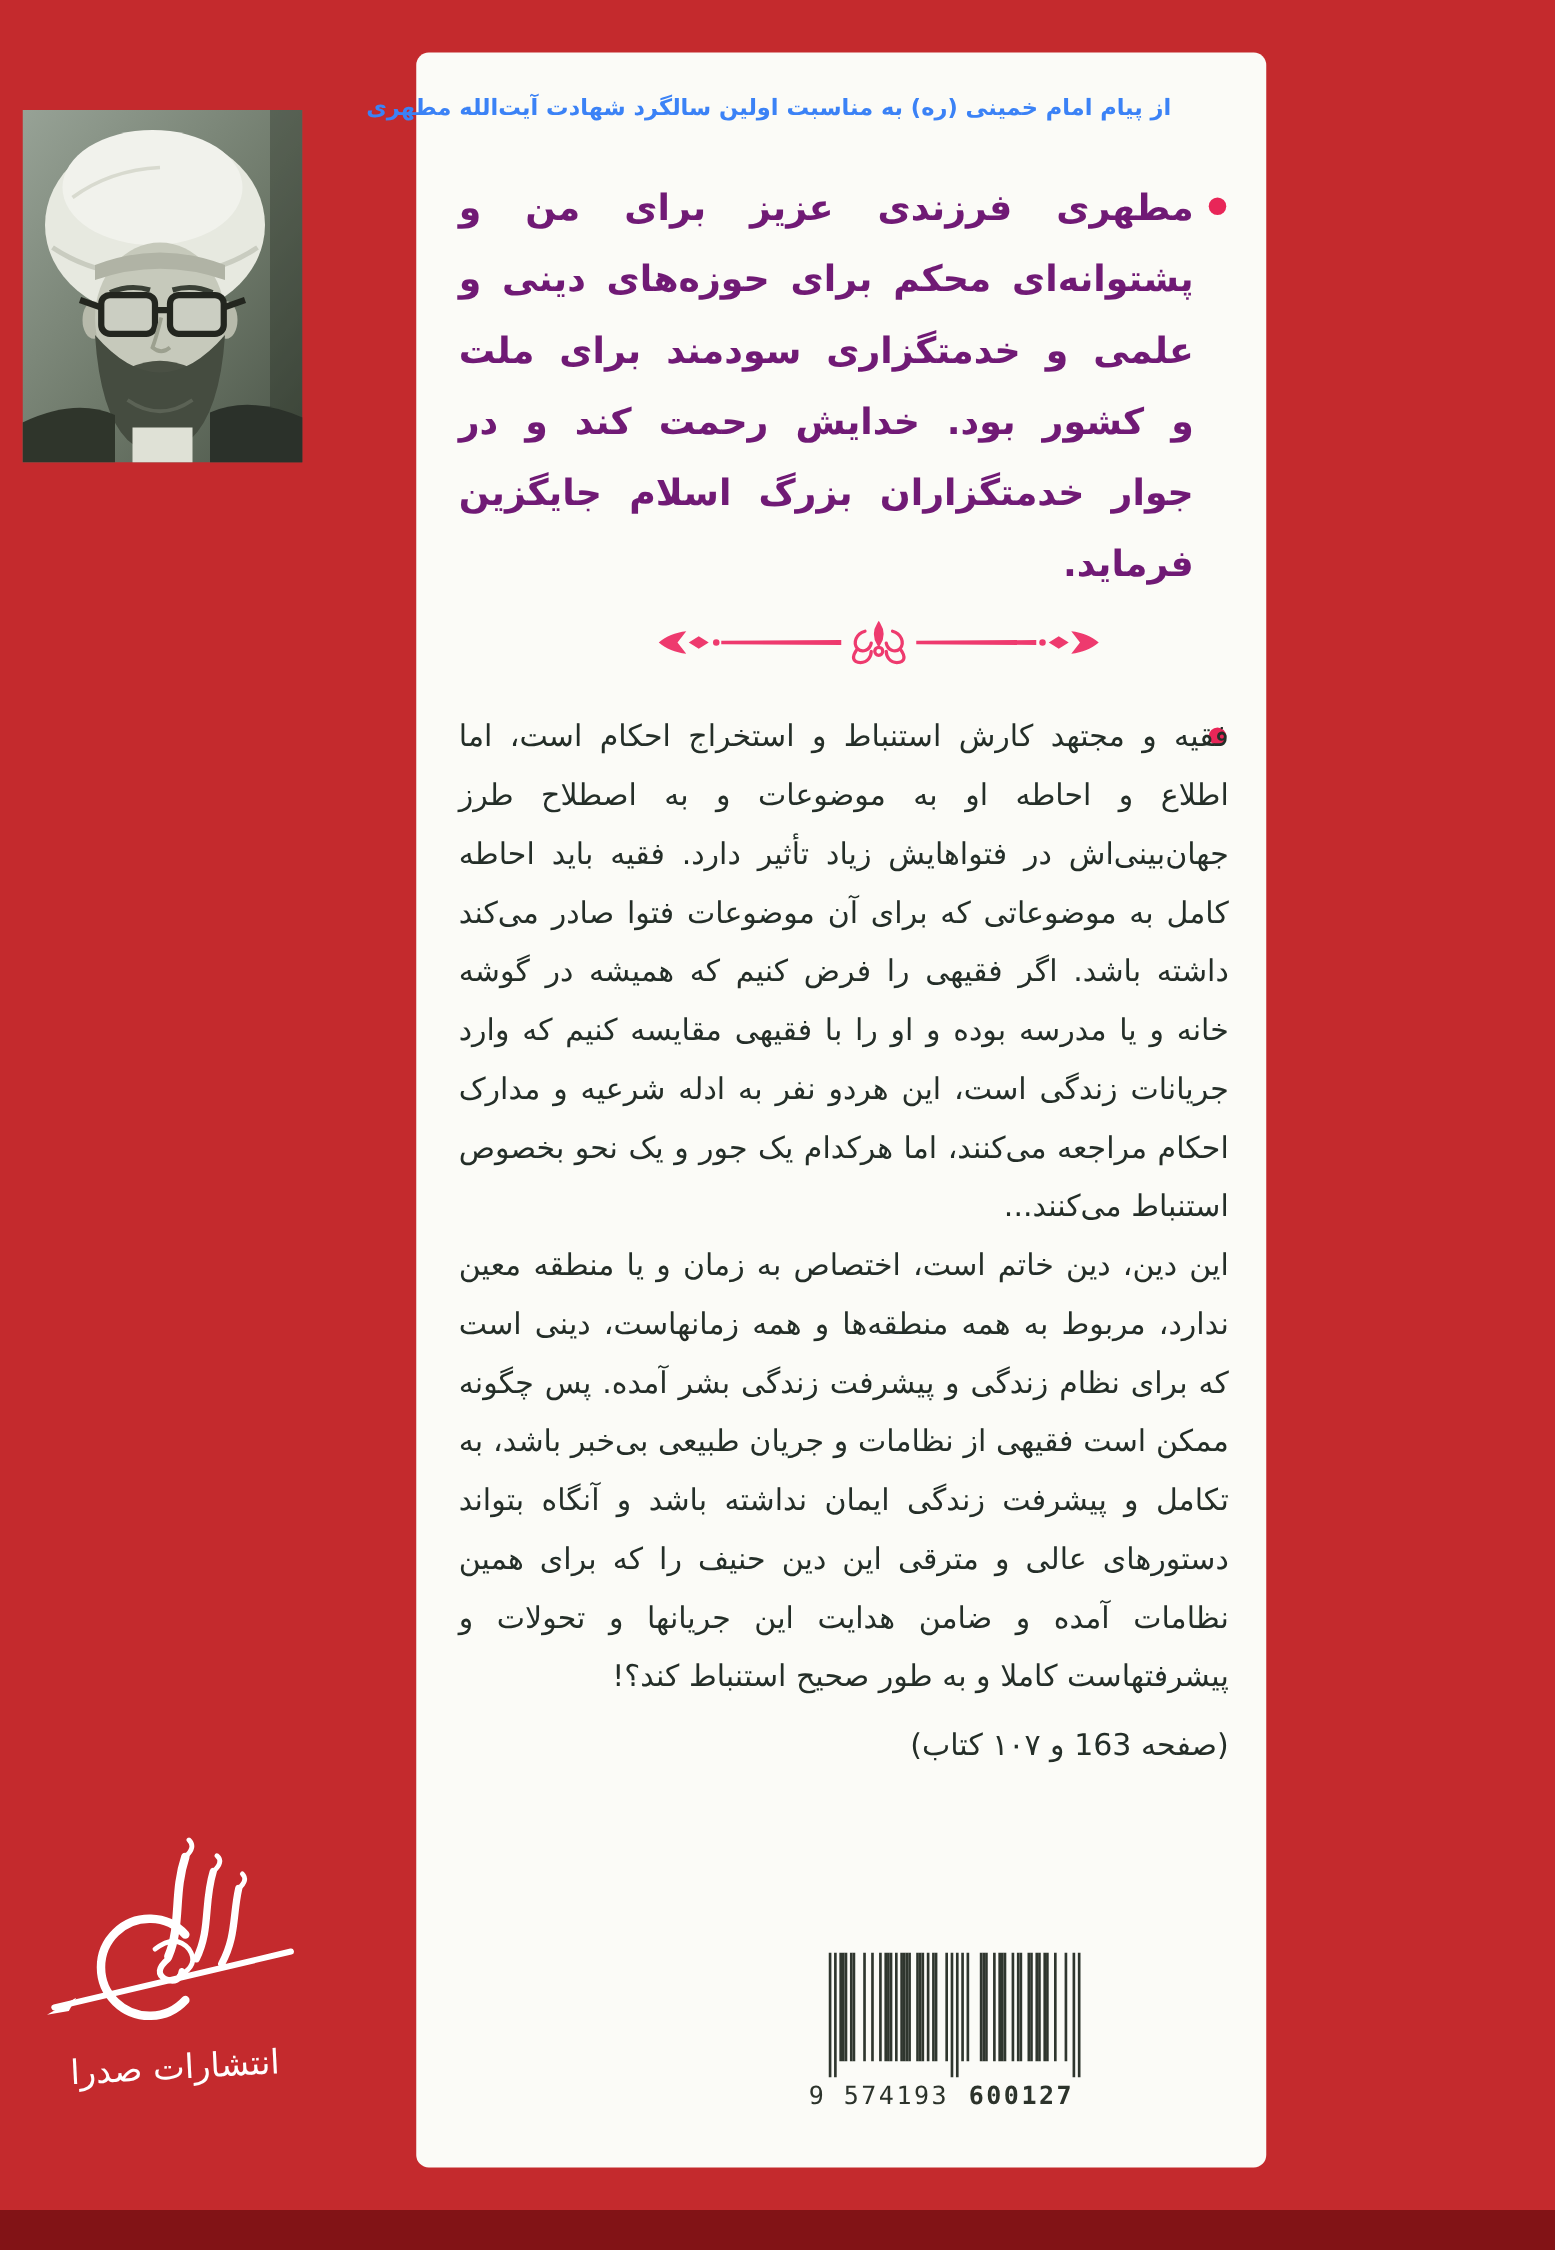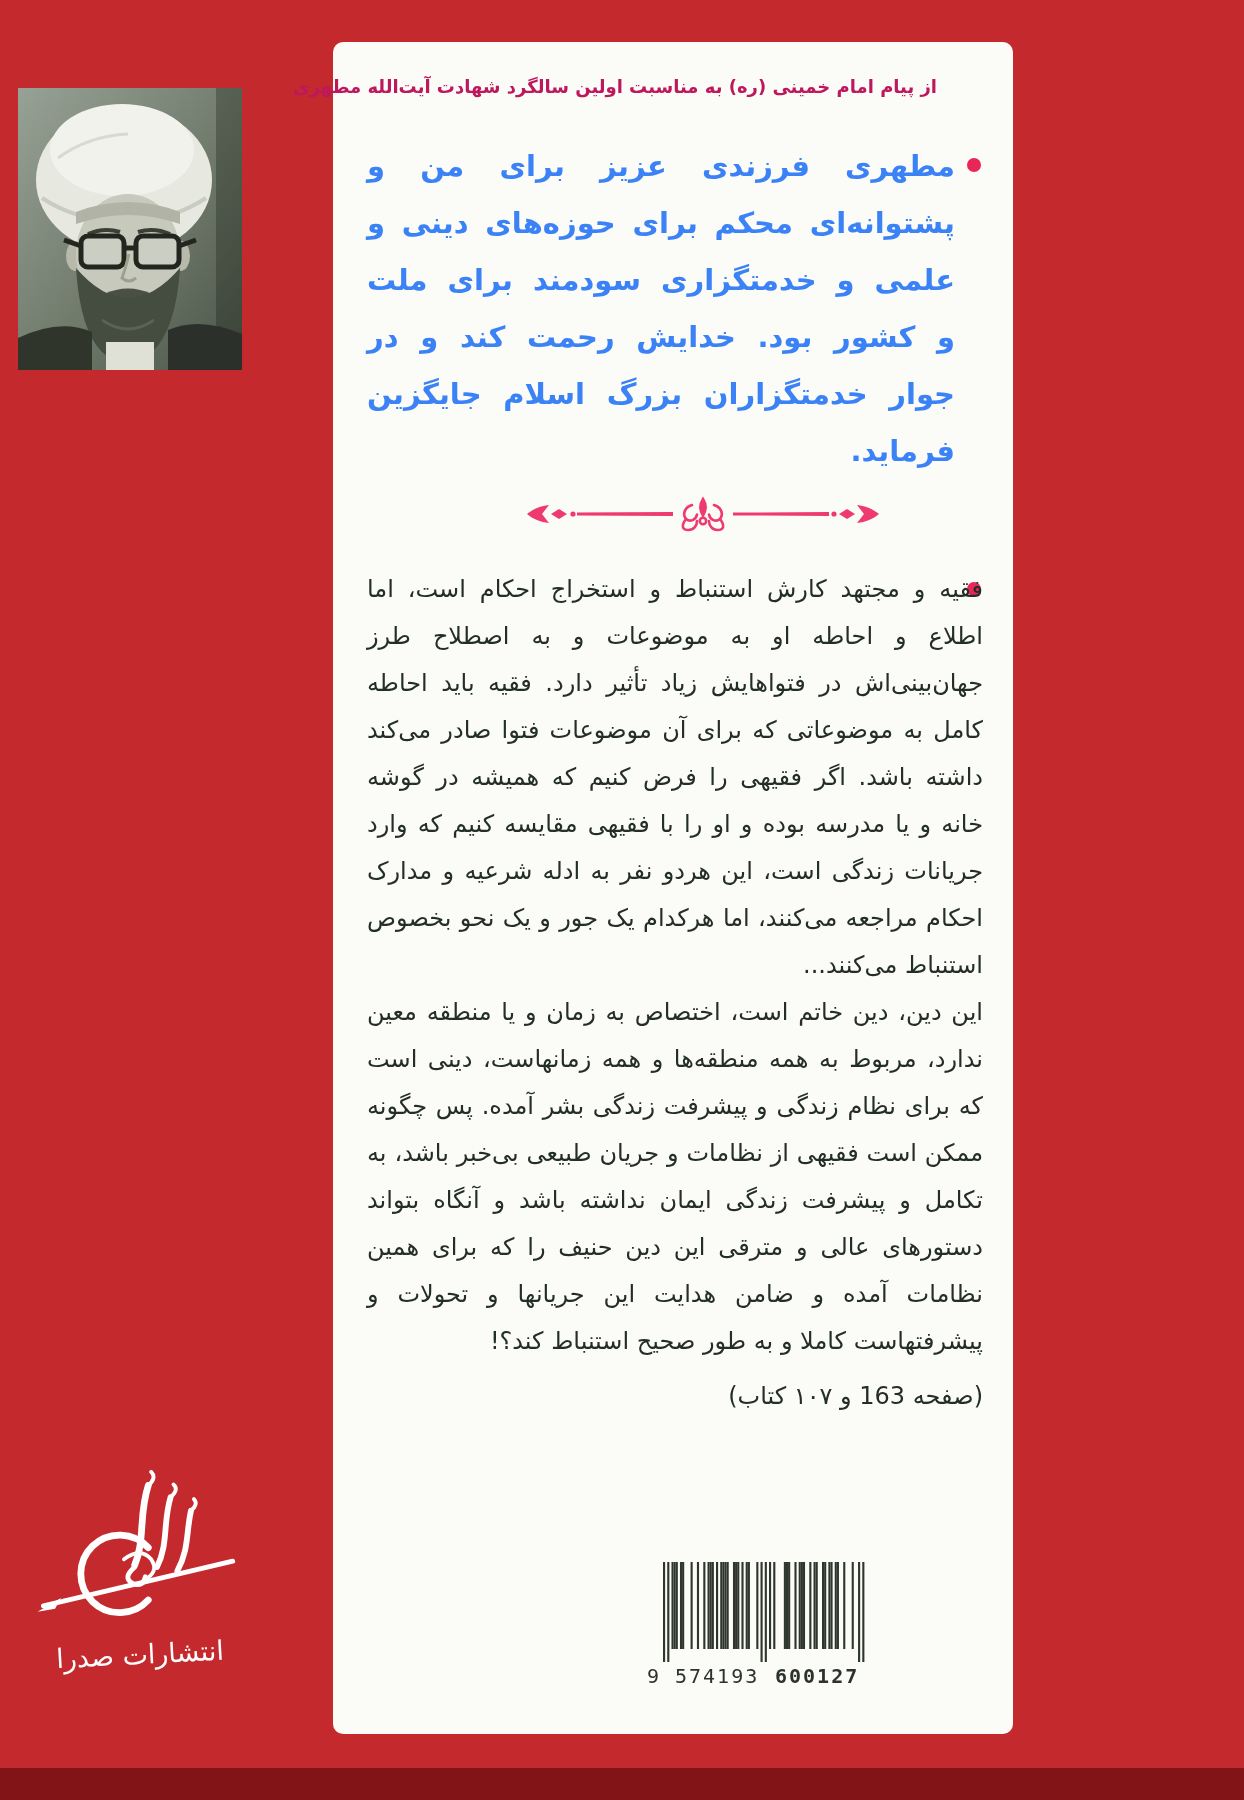--- a/index.html
+++ b/index.html
@@ -14,28 +14,28 @@
     position:absolute; left:0; bottom:0; width:1244px; height:32px;
     background:#821316;
   }
   .panel {
     position:absolute; left:333px; top:42px; width:680px; height:1692px;
     background:#fbfbf7; border-radius:10px;
   }
   .attribution {
     position:absolute; top:34px; right:76px;
     direction:rtl; white-space:nowrap;
-    font-size:18px; font-weight:bold; color:#be185d;
+    font-size:18px; font-weight:bold; color:#3b82f6;
   }
   .q1 {
     position:absolute; top:96px; left:0; right:0;
     padding:0 58px 0 34px;
     direction:rtl; text-align:justify;
     font-size:29px; font-weight:bold; line-height:57px; word-spacing:4px;
-    color:#3b82f6;
+    color:#701a75;
   }
   .divider {
     position:absolute; top:452px; left:190px; width:360px; height:40px;
   }
   .divider svg { width:360px; height:40px; display:block; }
   .q2wrap {
     position:absolute; top:524px; left:0; right:0;
     padding:0 30px 0 34px;
     direction:rtl; color:#242e28;
   }

